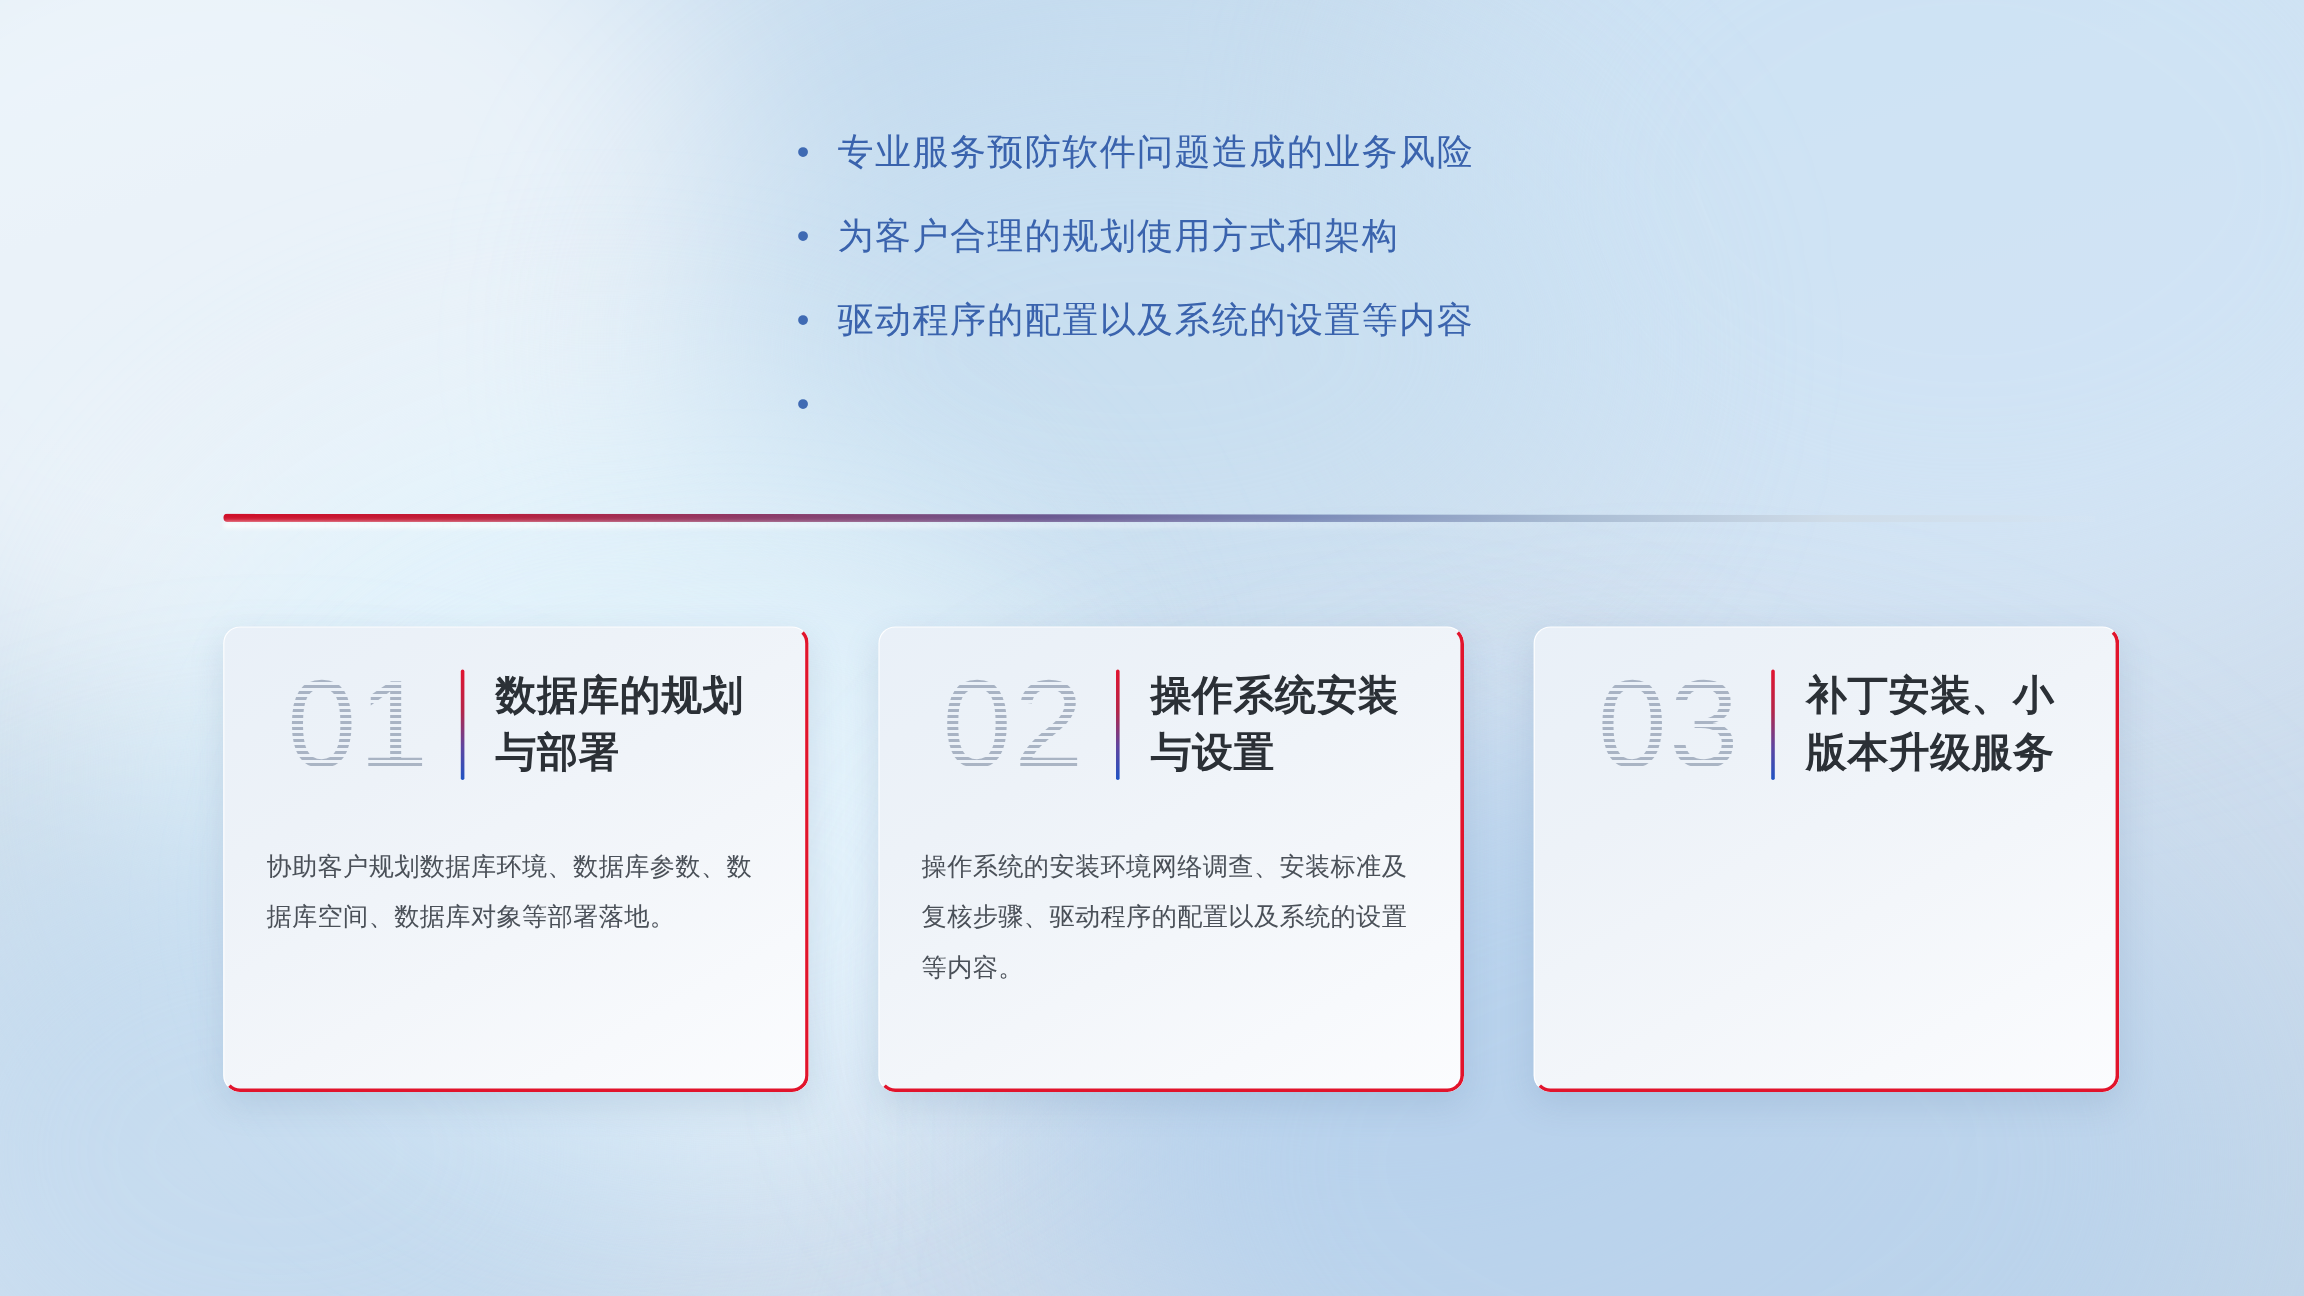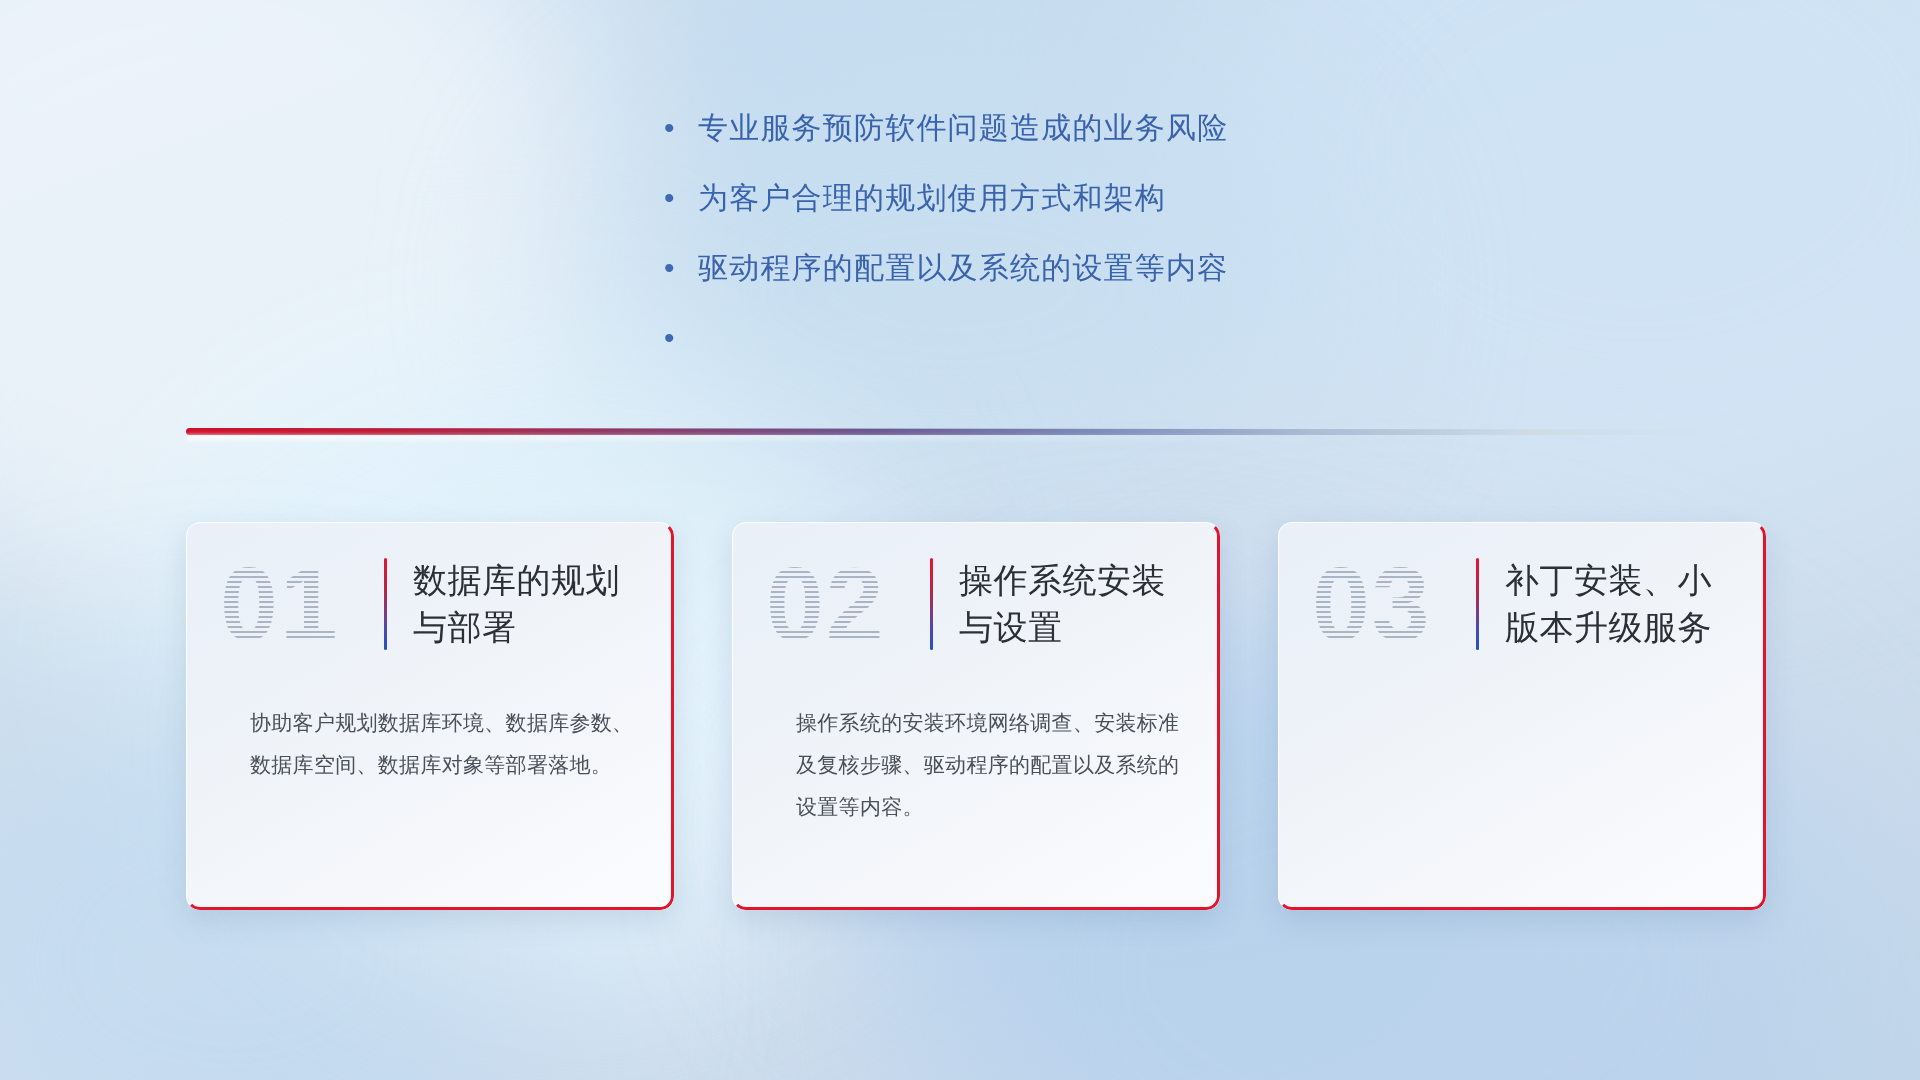--- a/index.html
+++ b/index.html
@@ -144,62 +144,61 @@
     padding: 28px 34px 0 34px;
     height: 136px;
     box-sizing: border-box;
   }
   
   .card-number {
     position: relative;
     flex: 0 0 auto;
     width: 158px;
     font-size: 104px;
-    font-weight: 700;
+    font-weight: 400;
     line-height: 126px;
     letter-spacing: 2px;
     color: #8d9cb2;
     opacity: 0.55;
     -webkit-text-fill-color: transparent;
     background-image: repeating-linear-gradient(
         180deg,
         rgba(108,124,148,0.95) 0px,
         rgba(108,124,148,0.95) 2px,
         rgba(255,255,255,0) 2px,
         rgba(255,255,255,0) 5px);
     -webkit-background-clip: text;
     background-clip: text;
-    text-align: left;
+    text-align: center;
     user-select: none;
   }
 
   .card-sep {
     flex: 0 0 auto;
     width: 3px;
     height: 92px;
     margin: 0 26px 0 6px;
     border-radius: 2px;
     background: linear-gradient(180deg, #e21430 0%, #b3264a 38%, #5e45a0 70%, #1f53c4 100%);
   }
   .card-title {
     flex: 1 1 auto;
     font-size: 34px;
     line-height: 47px;
     color: #2b3036;
-    font-weight: 400;
+    font-weight: 700;
     letter-spacing: 0.5px;
   }
 
   .card-body {
     padding: 44px 36px 0 36px;
     font-size: 21px;
     line-height: 42px;
     color: #4a5058;
     letter-spacing: 0.3px;
-    margin-left: 28px;
   }
 </style>
 </head>
 <body>
 
 <div class="slide">
 
   <div class="bg-blob blob-a"></div>
   <div class="bg-blob blob-c"></div>
   <div class="bg-blob blob-e"></div>

